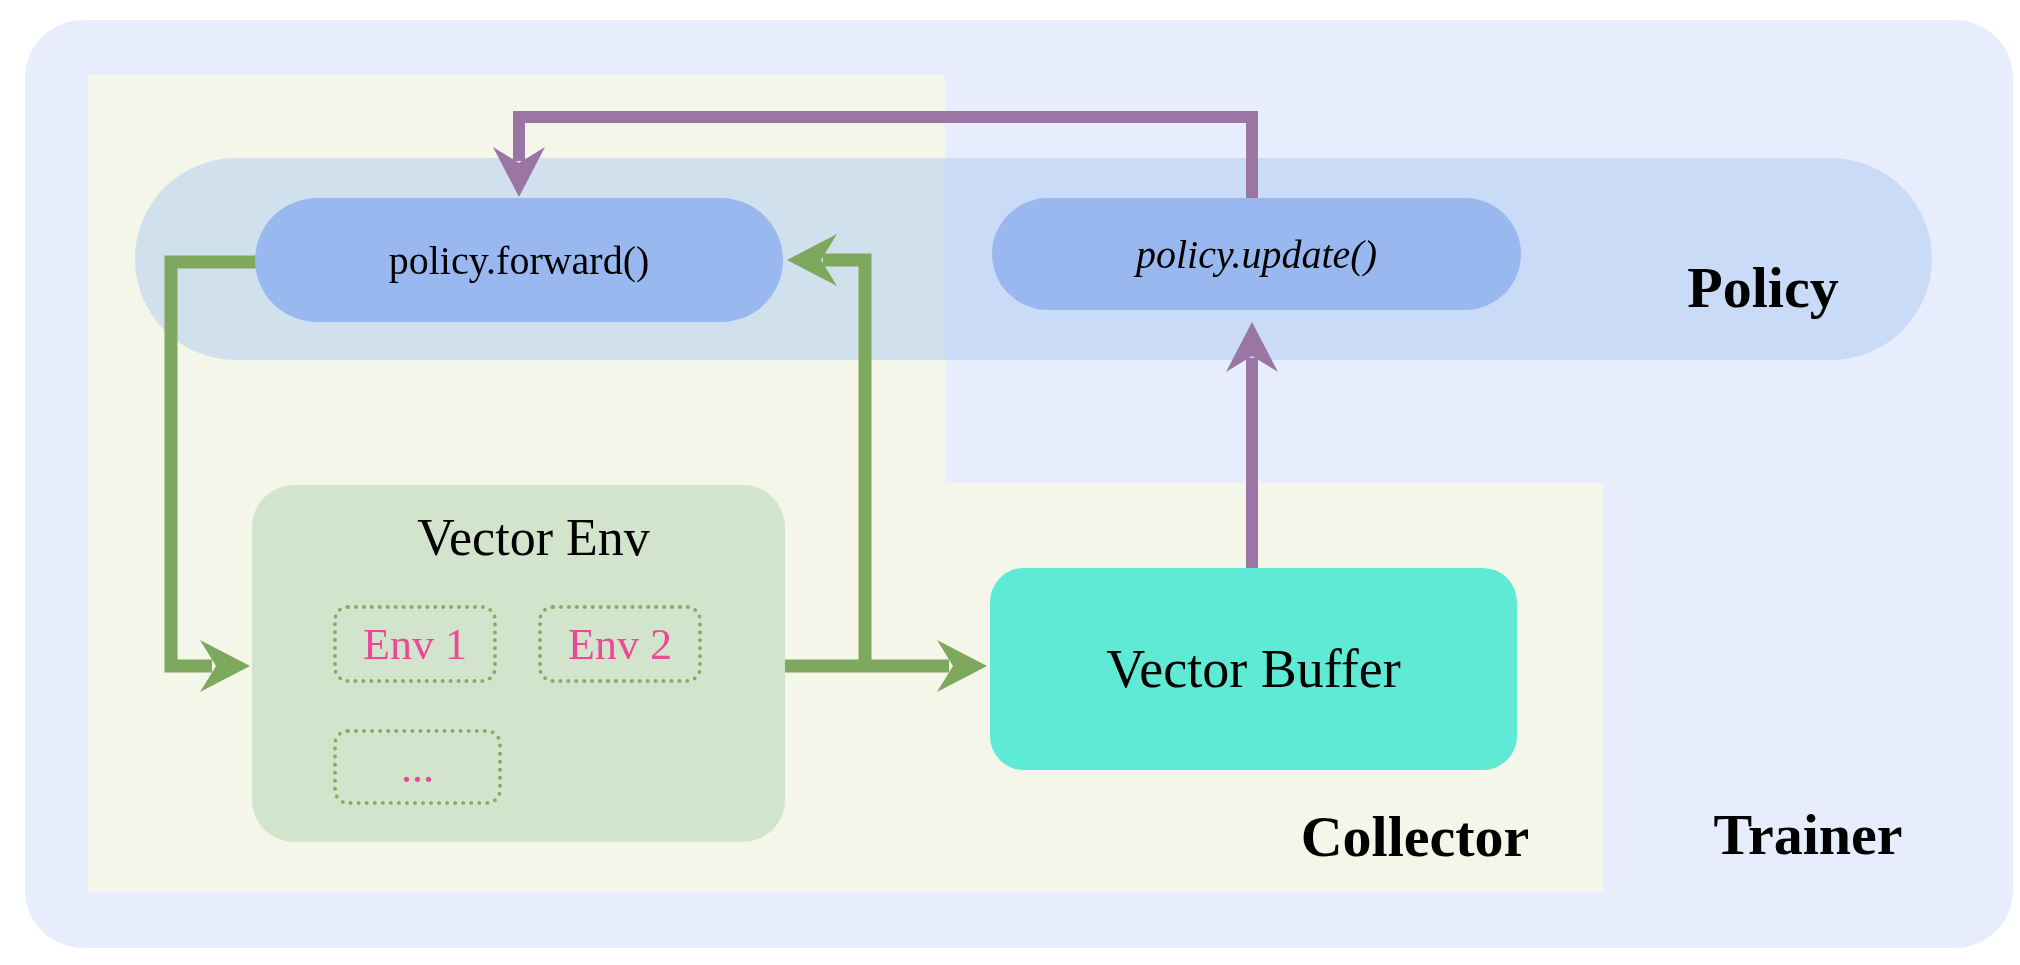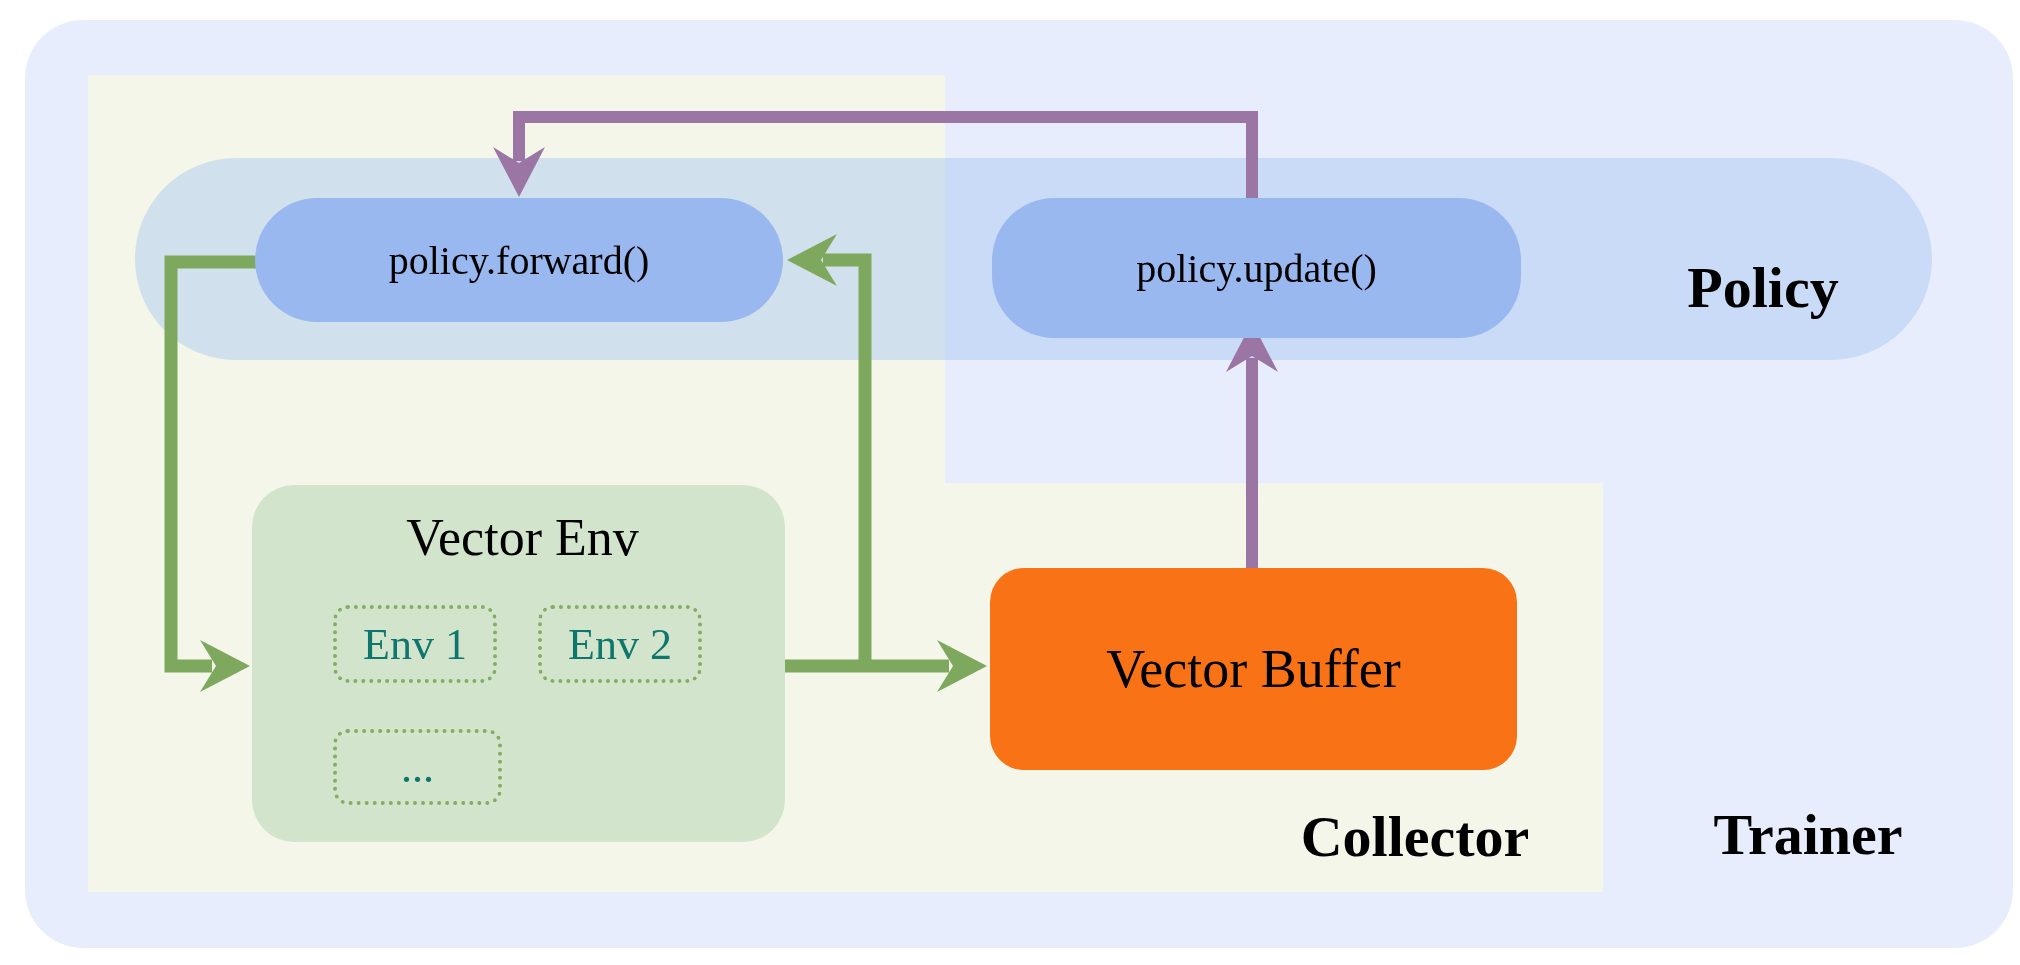--- a/index.html
+++ b/index.html
@@ -31,45 +31,45 @@
     background: rgba(177,203,242,0.52); border-radius: 101px;
   }
 
   
   .pill {
     background: #9ab8f0; border-radius: 62px;
     display: flex; align-items: center; justify-content: center;
     font-size: 40px; color: #000;
   }
   #pill-forward { left: 255px; top: 198px; width: 528px; height: 124px; }
-  #pill-update  { left: 992px; top: 198px; width: 529px; height: 140px; }
+  #pill-update  { left: 992px; top: 198px; width: 529px; height: 112px; font-style: italic; }
 
   
   #vector-env-box {
     left: 252px; top: 485px; width: 533px; height: 357px;
     background: #d3e4cd; border-radius: 42px;
   }
   #vector-env-title {
-    left: 256px; top: 508px; width: 533px;
+    left: 267px; top: 508px; width: 533px;
     text-align: center; font-size: 52px; color: #000;
   }
   .env-cell {
     border: 4px dotted #83ad62; border-radius: 15px;
     display: flex; align-items: center; justify-content: center;
-    font-size: 44px; color: #0f766e; box-sizing: border-box;
+    font-size: 44px; color: #ec4899; box-sizing: border-box;
   }
   #env-1 { left: 333px; top: 605px; width: 164px; height: 78px; }
   #env-2 { left: 538px; top: 605px; width: 164px; height: 78px; }
   #env-dots { left: 333px; top: 729px; width: 169px; height: 76px; }
   #env-n { left: 538px; top: 729px; width: 165px; height: 76px; }
 
   
   #vector-buffer-box {
     left: 990px; top: 568px; width: 527px; height: 202px;
-    background: #f97316; border-radius: 34px;
+    background: #5eead4; border-radius: 34px;
     display: flex; align-items: center; justify-content: center;
     font-size: 54px; color: #000;
   }
 
   
   .region-label {
     font-weight: bold; font-size: 58px; color: #000;
     transform: translate(-50%, -50%); white-space: nowrap;
   }
   #policy-label    { left: 1763px; top: 287px; }

